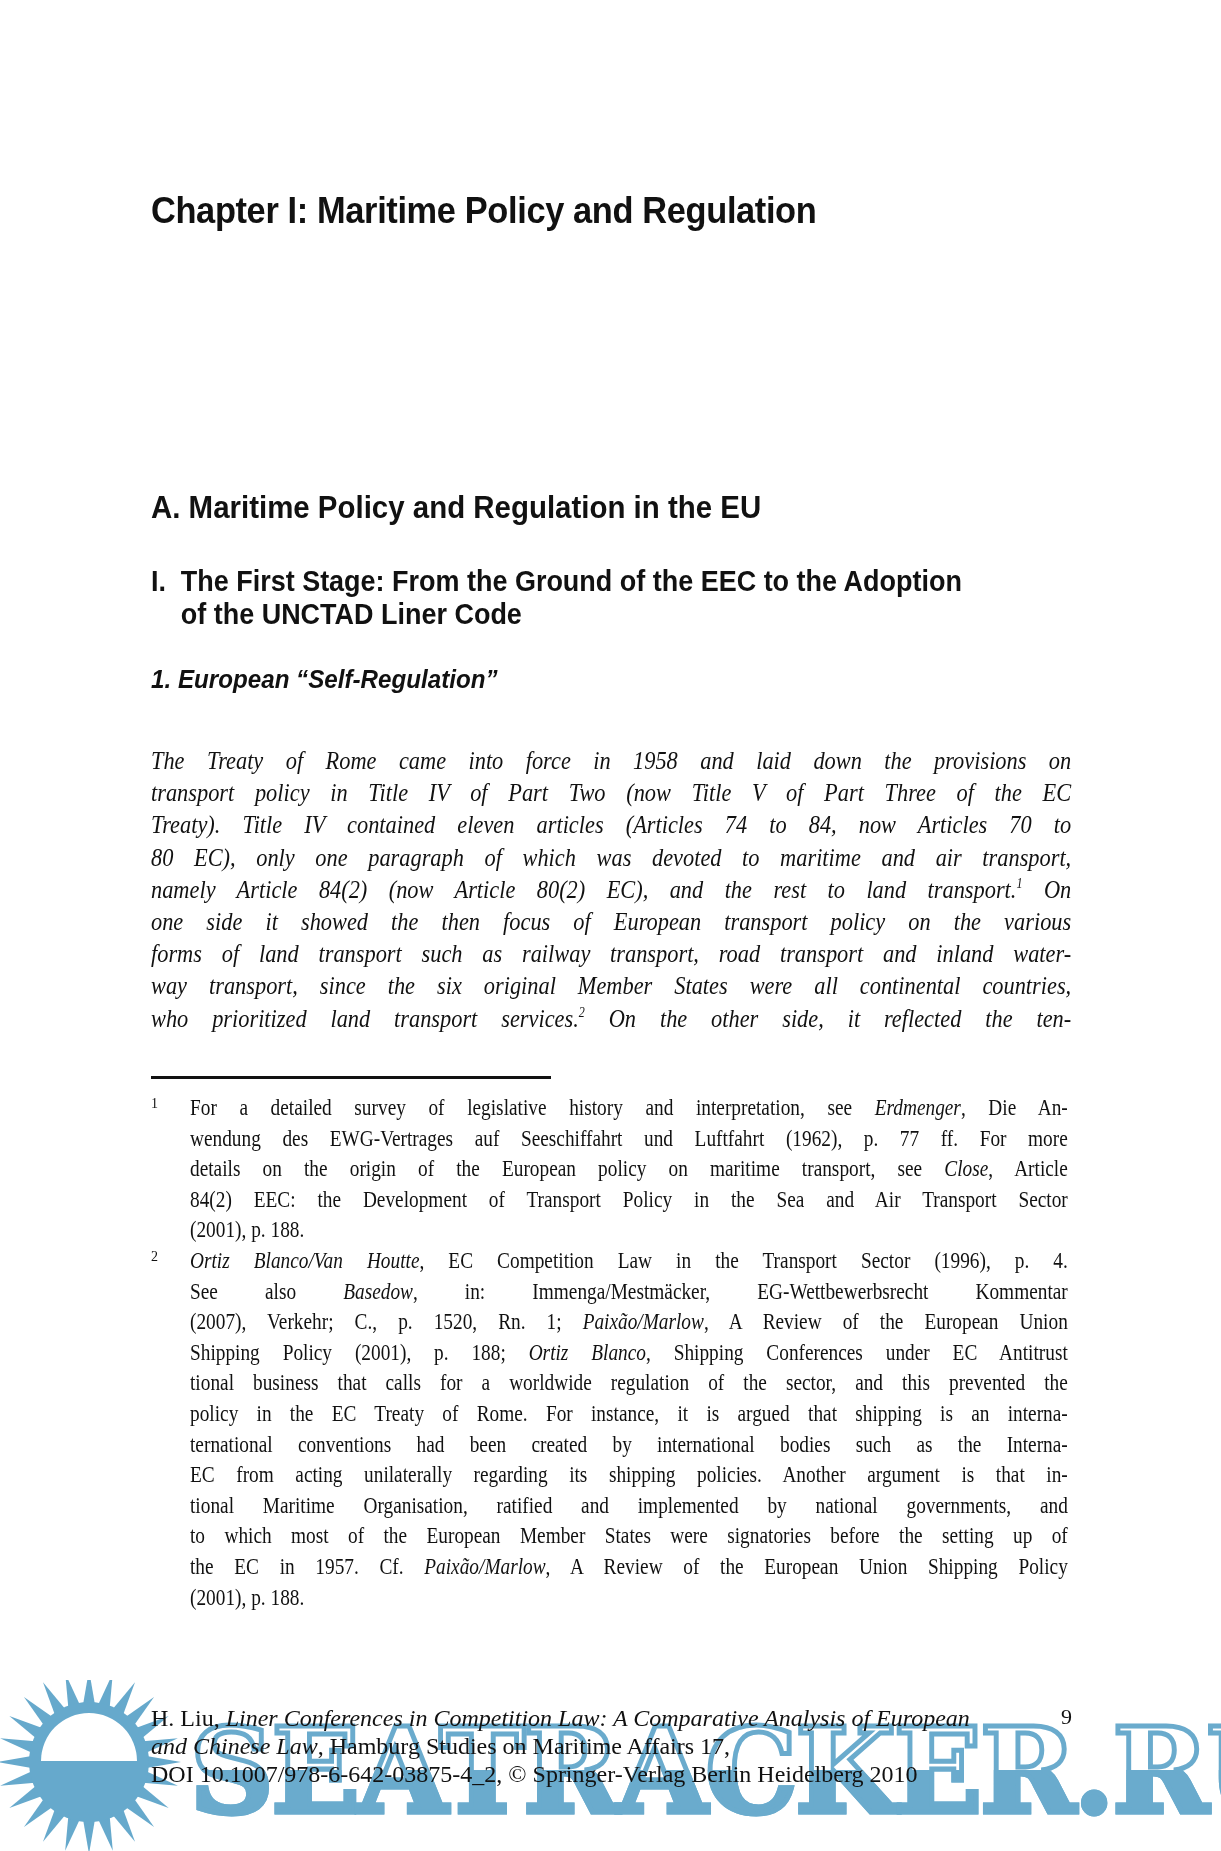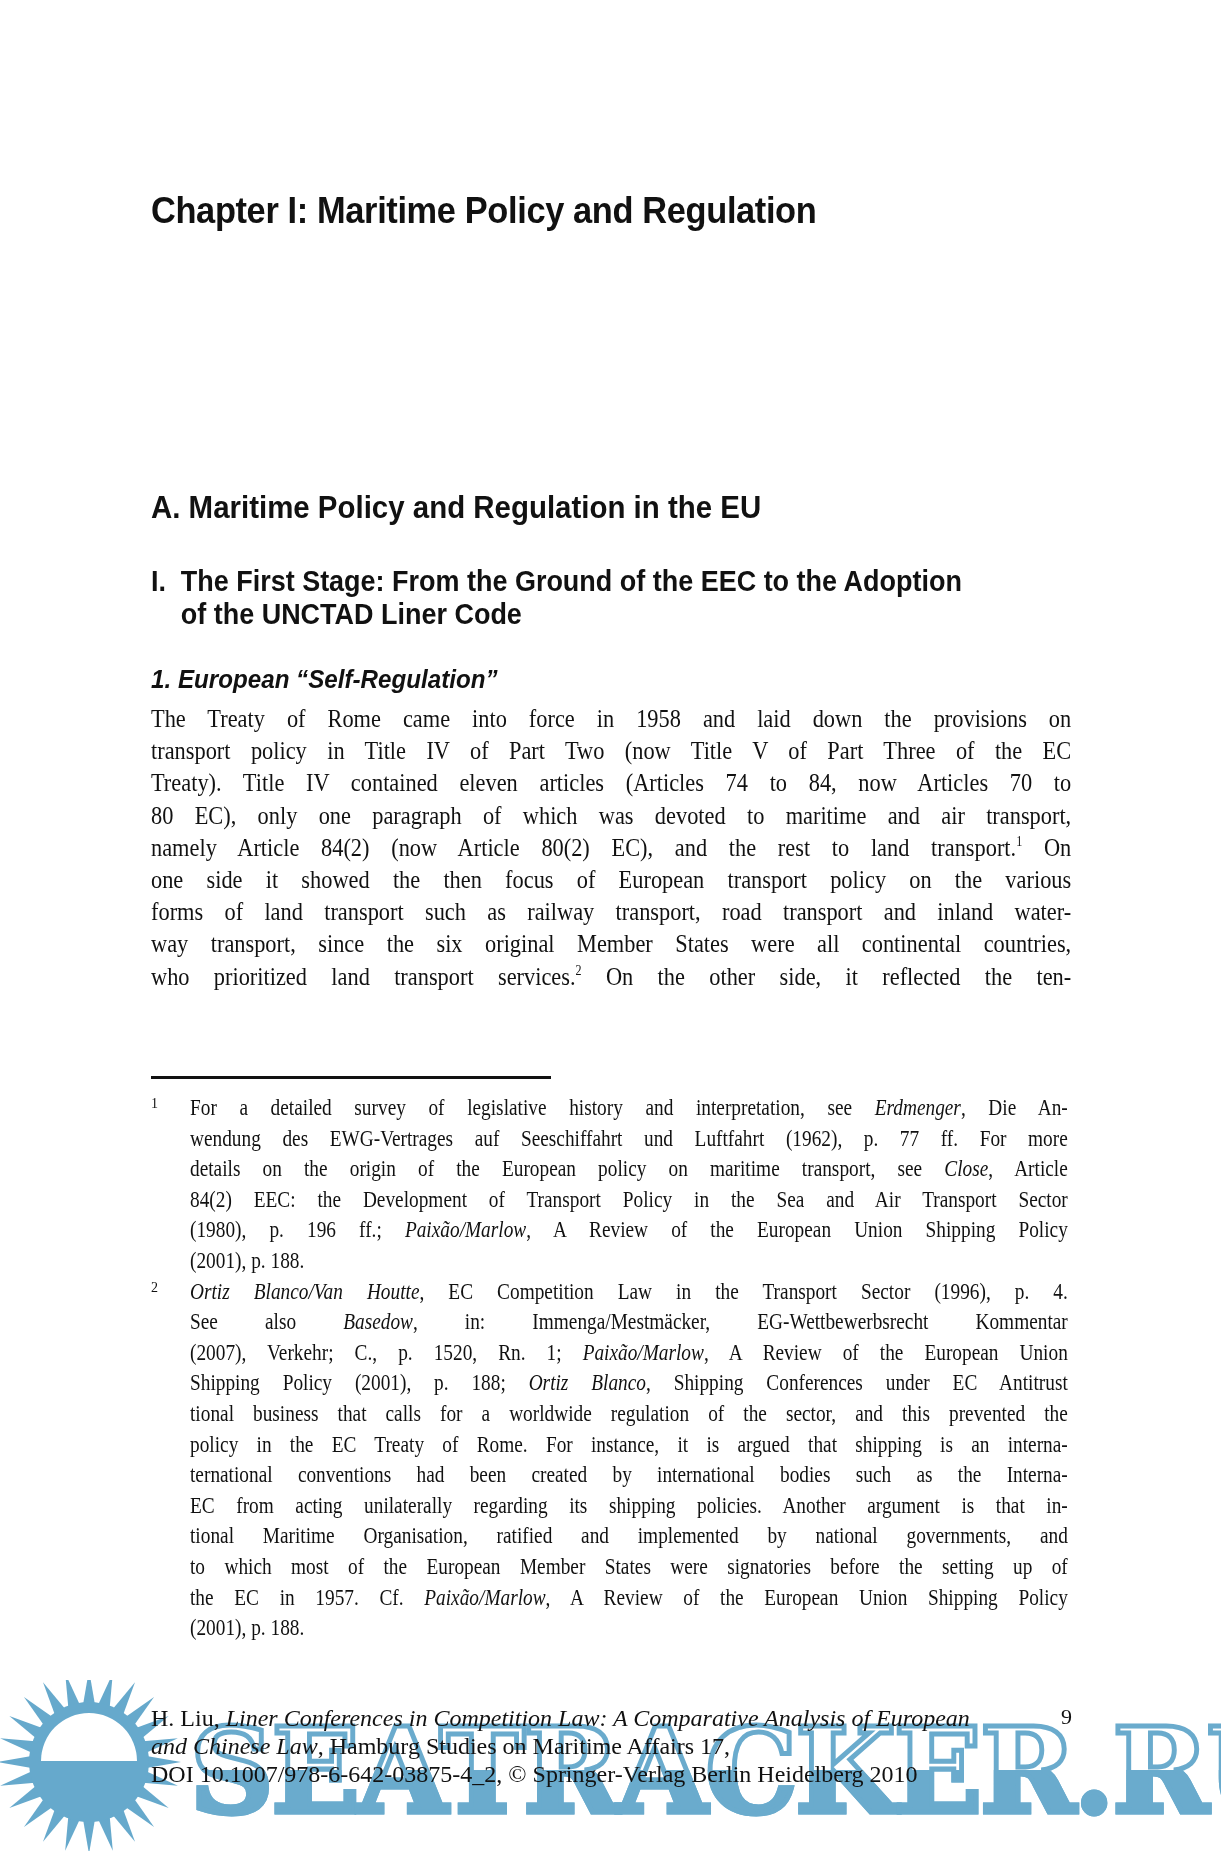--- a/index.html
+++ b/index.html
@@ -67,24 +67,25 @@
       font-size: 26px;
       font-weight: bold;
       font-style: italic;
       white-space: nowrap;
       transform: scaleX(0.93);
       transform-origin: left top;
     }
     .body-text {
       position: absolute;
       left: 151px;
-      top: 703px;
+      top: 745px;
       width: 920px;
       font-size: 26px;
       line-height: 32.2px;
+      font-style: italic;
     }
     .line {
       display: block;
       text-align: justify;
       text-align-last: justify;
       white-space: nowrap;
       height: 32.2px;
     }
     .line.inner {
       transform: scaleX(0.86);
@@ -222,21 +223,20 @@
   <div class="rule"></div>
 
   <div class="footnotes serif">
     <div class="fn-item">
       <span class="fn-marker">1</span>
       <div class="fn-lines">
           <span class="fn-line"><span class="inner"><span>For a detailed survey of legislative history and interpretation, see </span><em>Erdmenger</em><span>, Die An-</span></span></span>
           <span class="fn-line"><span class="inner"><span>wendung des EWG-Vertrages auf Seeschiffahrt und Luftfahrt (1962), p. 77 ff. For more</span></span></span>
           <span class="fn-line"><span class="inner"><span>details on the origin of the European policy on maritime transport, see </span><em>Close</em><span>, Article</span></span></span>
           <span class="fn-line"><span class="inner"><span>84(2) EEC: the Development of Transport Policy in the Sea and Air Transport Sector</span></span></span>
-          <span class="fn-line"><span class="inner"><span>(1980), p. 196 ff.; </span><em>Paixão/Marlow</em><span>, A Review of the European Union Shipping Policy</span></span></span>
           <span class="fn-line last"><span class="inner"><span>(2001), p. 188.</span></span></span>
         </div>
     </div>
     <div class="fn-item">
       <span class="fn-marker">2</span>
       <div class="fn-lines">
           <span class="fn-line"><span class="inner"><em>Ortiz Blanco/Van Houtte</em><span>, EC Competition Law in the Transport Sector (1996), p. 4.</span></span></span>
           <span class="fn-line"><span class="inner"><span>See also </span><em>Basedow</em><span>, in: Immenga/Mestmäcker, EG-Wettbewerbsrecht Kommentar</span></span></span>
           <span class="fn-line"><span class="inner"><span>(2007), Verkehr; C., p. 1520, Rn. 1; </span><em>Paixão/Marlow</em><span>, A Review of the European Union</span></span></span>
           <span class="fn-line"><span class="inner"><span>Shipping Policy (2001), p. 188; </span><em>Ortiz Blanco</em><span>, Shipping Conferences under EC Antitrust</span></span></span>

